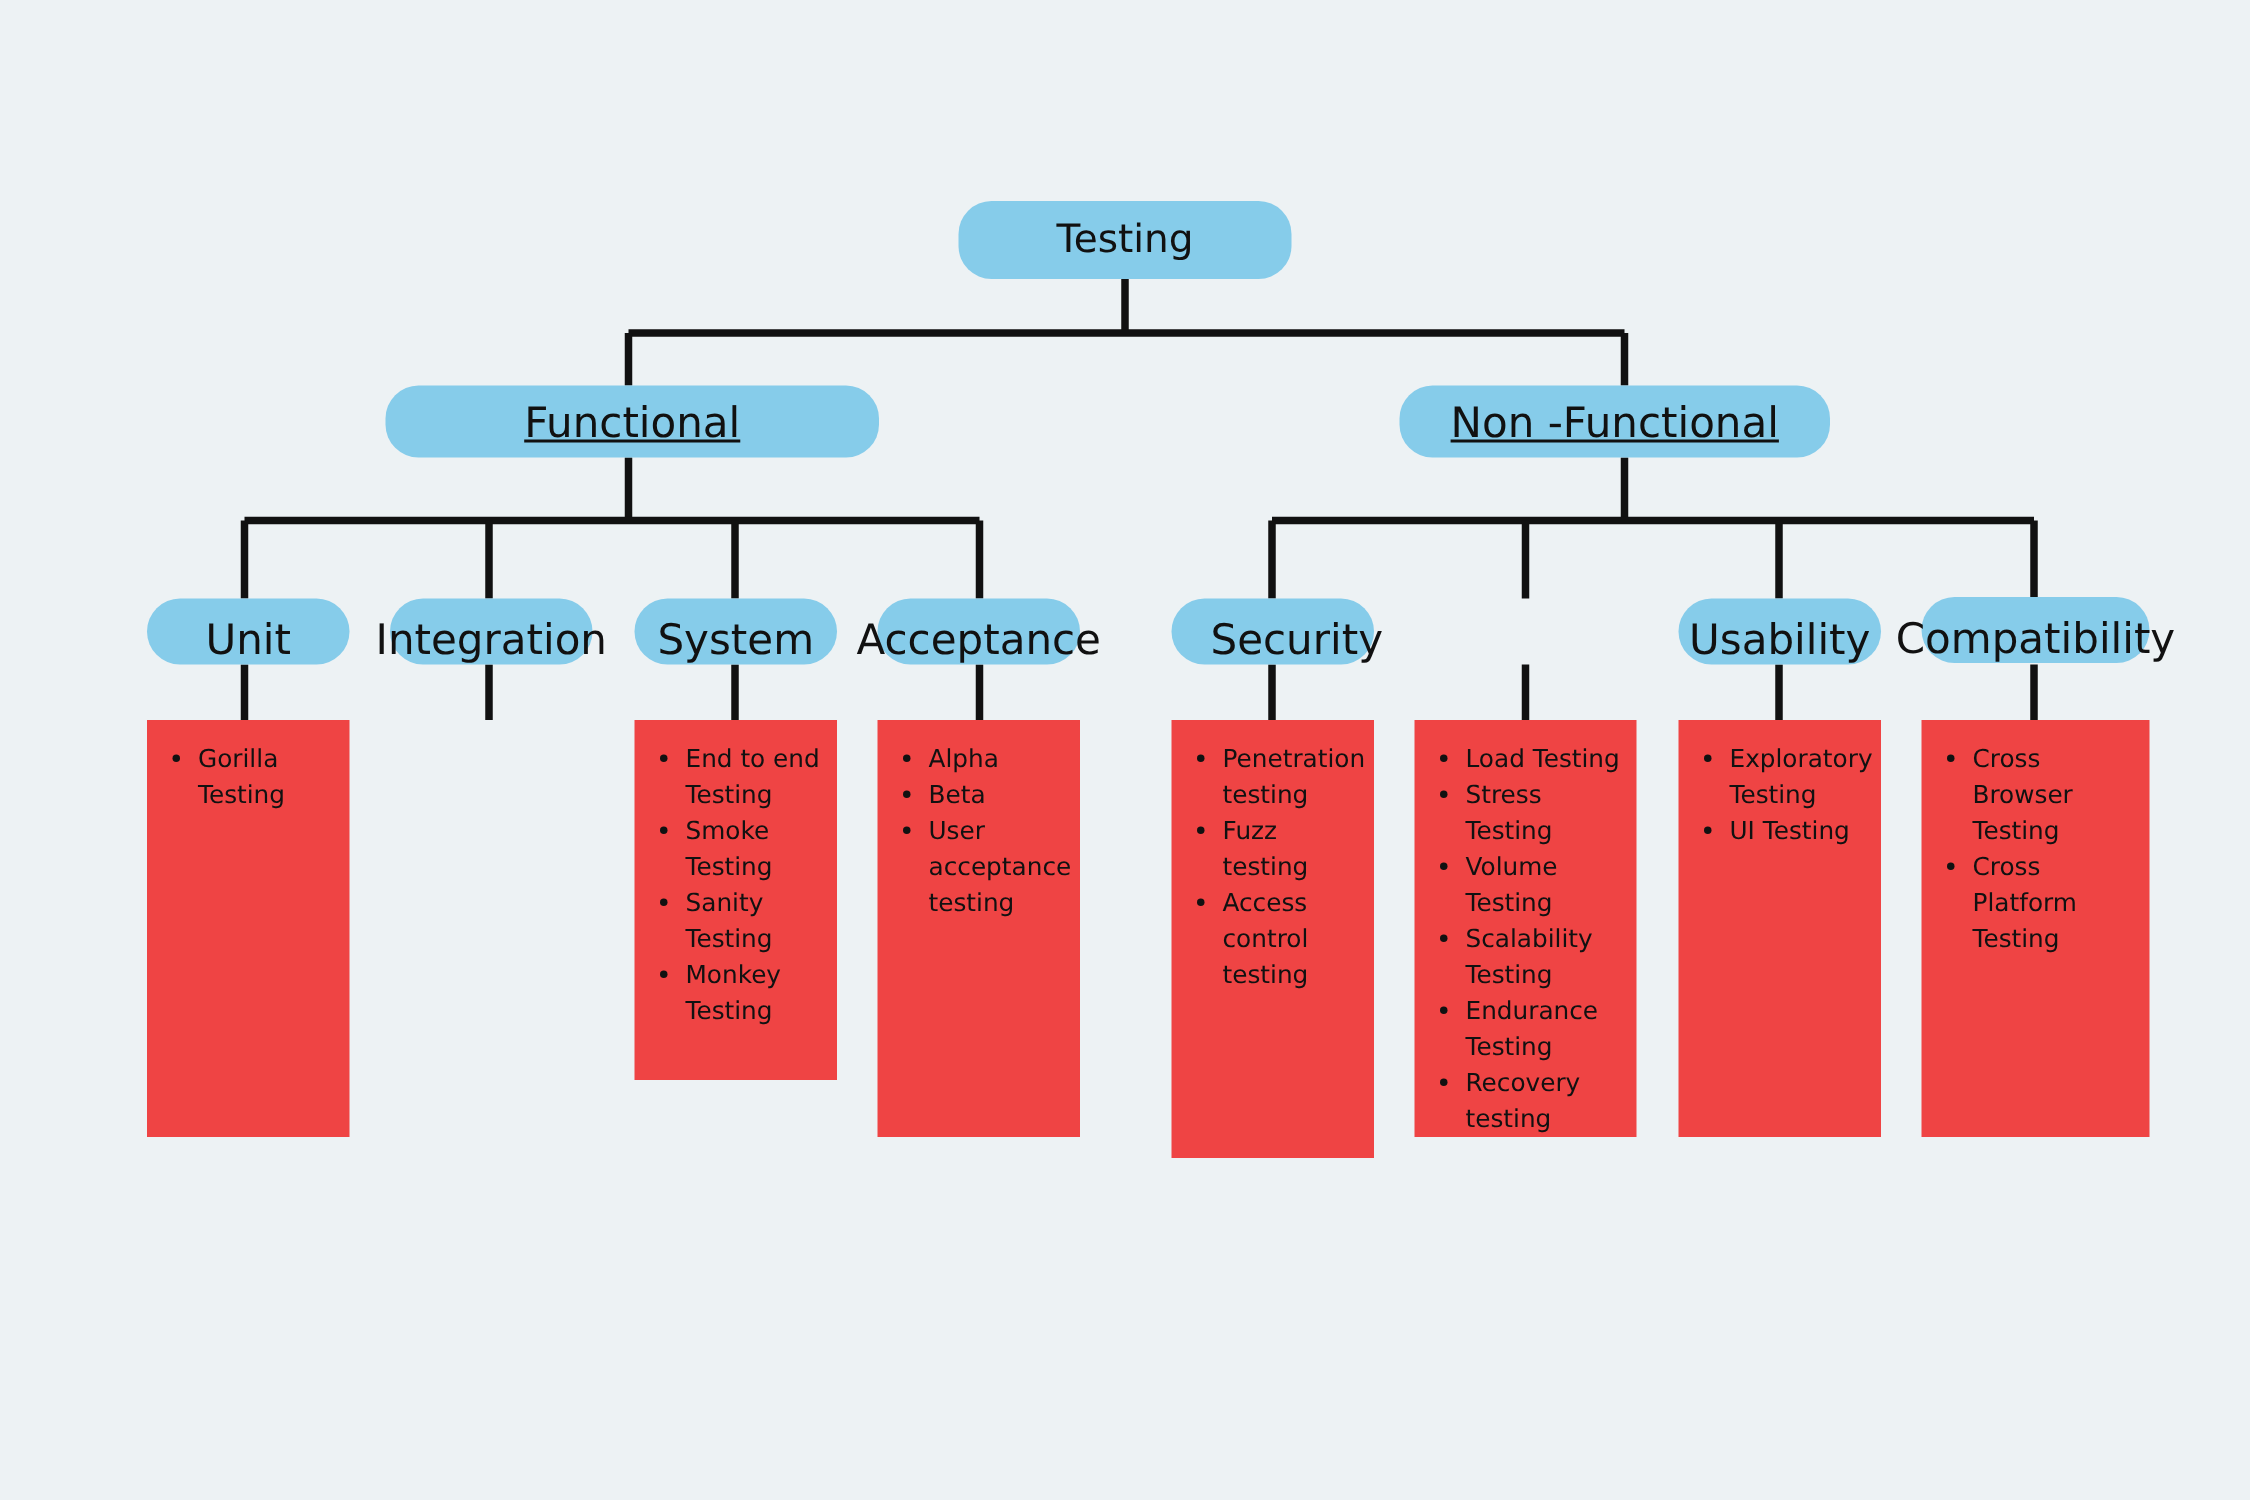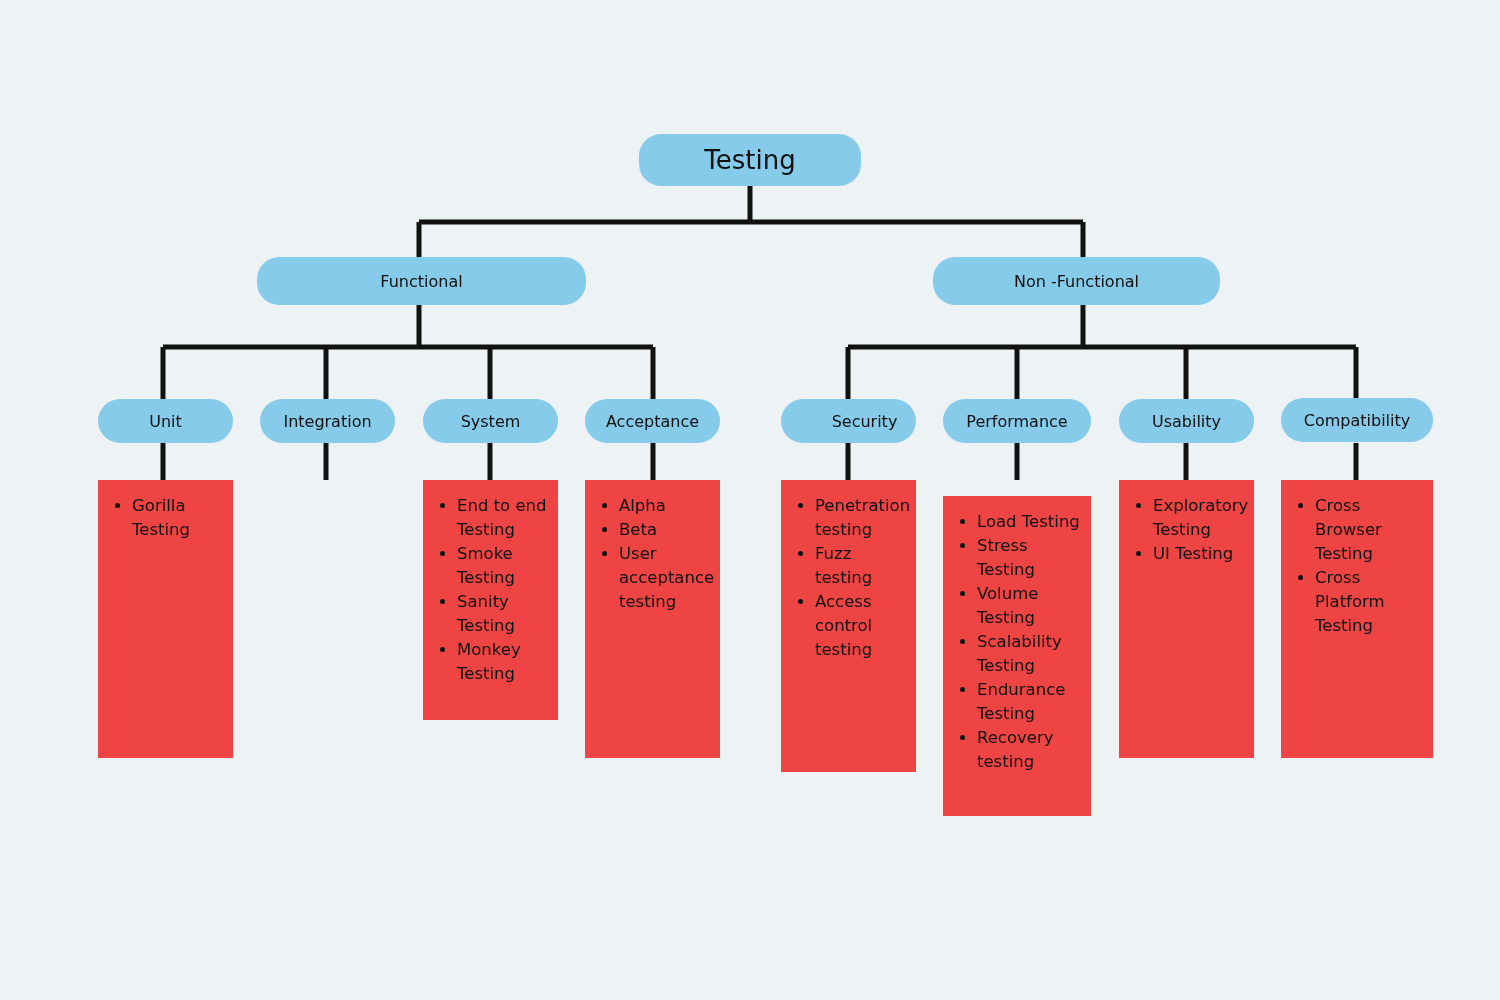--- a/index.html
+++ b/index.html
@@ -33,24 +33,26 @@
     align-items: center;
     justify-content: center;
     color: #111111;
     box-sizing: border-box;
     border-radius: 22px;
   }
   .node-root {
     font-size: 26px;
   }
   .node-l2 {
-    font-size: 16px;
+    font-size: 28px;
+    text-decoration: underline;
   }
   .node-l3 {
-    font-size: 16px;
+    font-size: 28px;
+    align-items: flex-end;
   }
   .panel {
     position: absolute;
     background: #ef4444;
     box-sizing: border-box;
     padding: 14px 4px 10px 4px;
   }
   .panel ul {
     margin: 0;
     padding: 0 6px 0 30px;
@@ -122,23 +124,20 @@
   </div>
   <div class="node node-l3" style="left:423px; top:399px; width:135px; height:44px;">
     <span>System</span>
   </div>
   <div class="node node-l3" style="left:585px; top:399px; width:135px; height:44px;">
     <span>Acceptance</span>
   </div>
   <div class="node node-l3" style="left:781px; top:399px; width:135px; height:44px;padding-left:32px;">
     <span>Security</span>
   </div>
-  <div class="node node-l3" style="left:943px; top:399px; width:148px; height:44px;">
-    <span>Performance</span>
-  </div>
   <div class="node node-l3" style="left:1119px; top:399px; width:135px; height:44px;">
     <span>Usability</span>
   </div>
   <div class="node node-l3" style="left:1281px; top:398px; width:152px; height:44px;">
     <span>Compatibility</span>
   </div>
 
   <div class="panel" style="left:98px; top:480px; width:135px; height:278px;">
     <ul>
         <li>Gorilla Testing</li>
@@ -159,21 +158,21 @@
         <li>User acceptance testing</li>
       </ul>
   </div>
   <div class="panel" style="left:781px; top:480px; width:135px; height:292px;">
     <ul>
         <li>Penetration testing</li>
         <li>Fuzz testing</li>
         <li>Access control testing</li>
       </ul>
   </div>
-  <div class="panel" style="left:943px; top:496px; width:148px; height:320px;">
+  <div class="panel" style="left:943px; top:480px; width:148px; height:278px;">
     <ul>
         <li>Load Testing</li>
         <li>Stress Testing</li>
         <li>Volume Testing</li>
         <li>Scalability Testing</li>
         <li>Endurance Testing</li>
         <li>Recovery testing</li>
       </ul>
   </div>
   <div class="panel" style="left:1119px; top:480px; width:135px; height:278px;">

